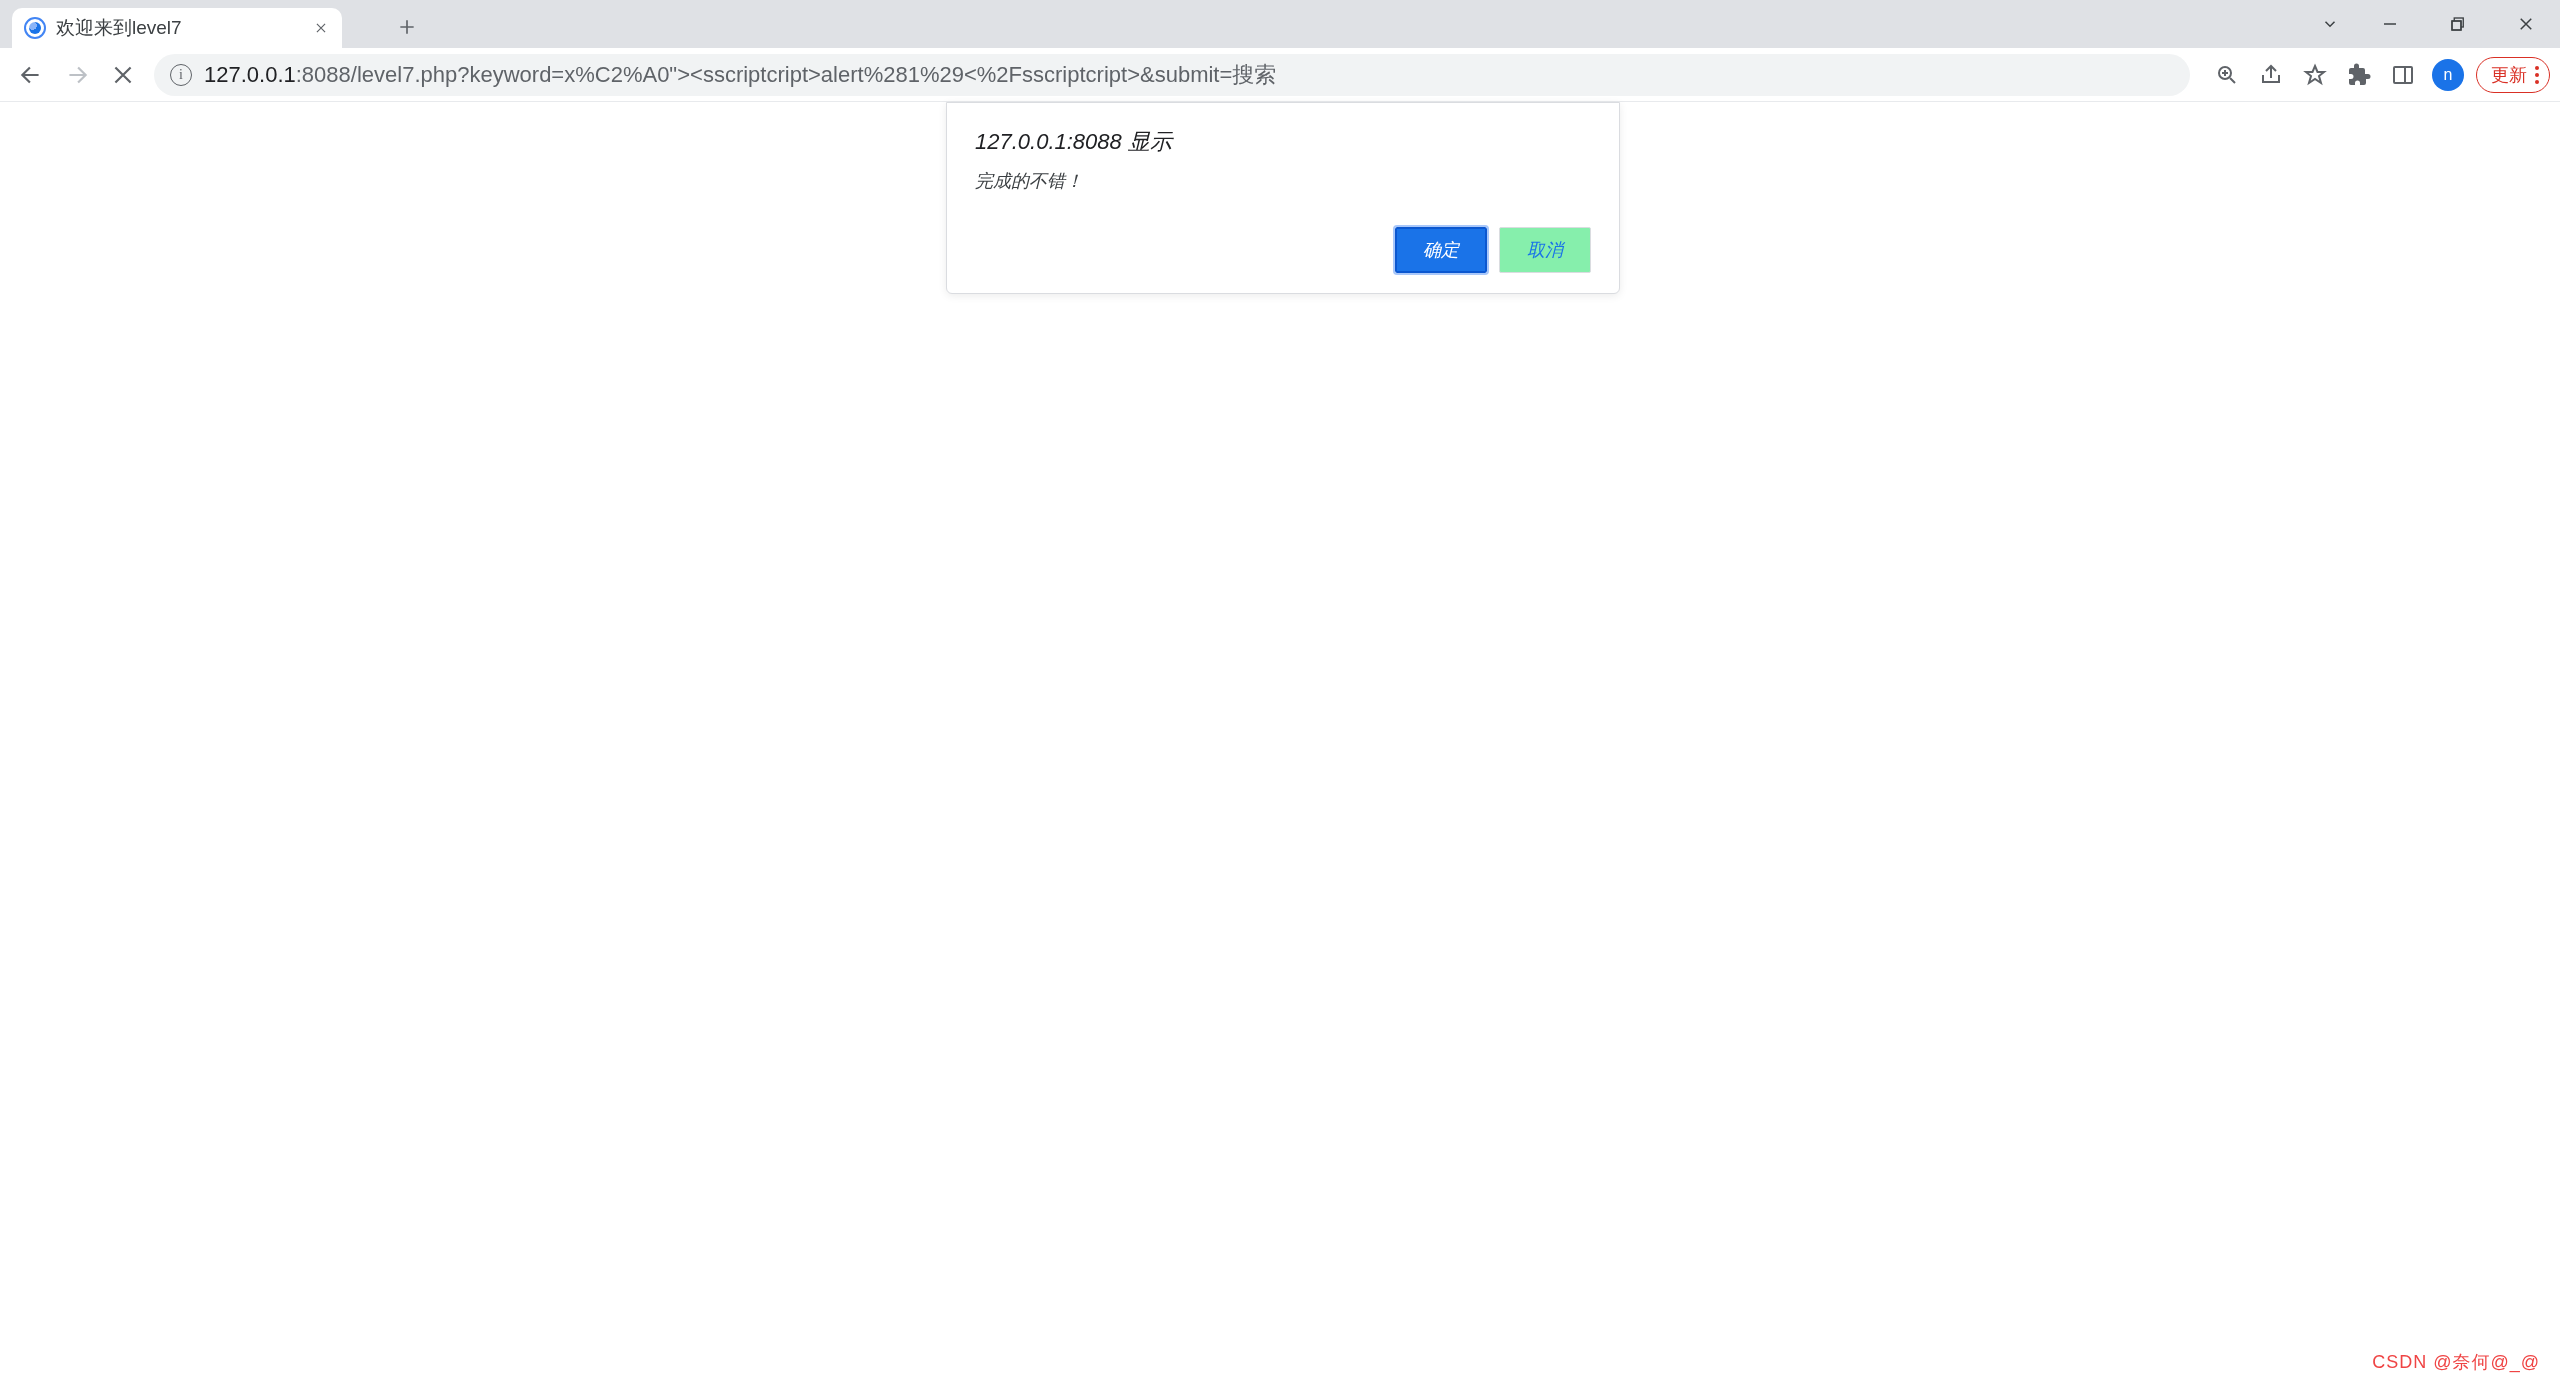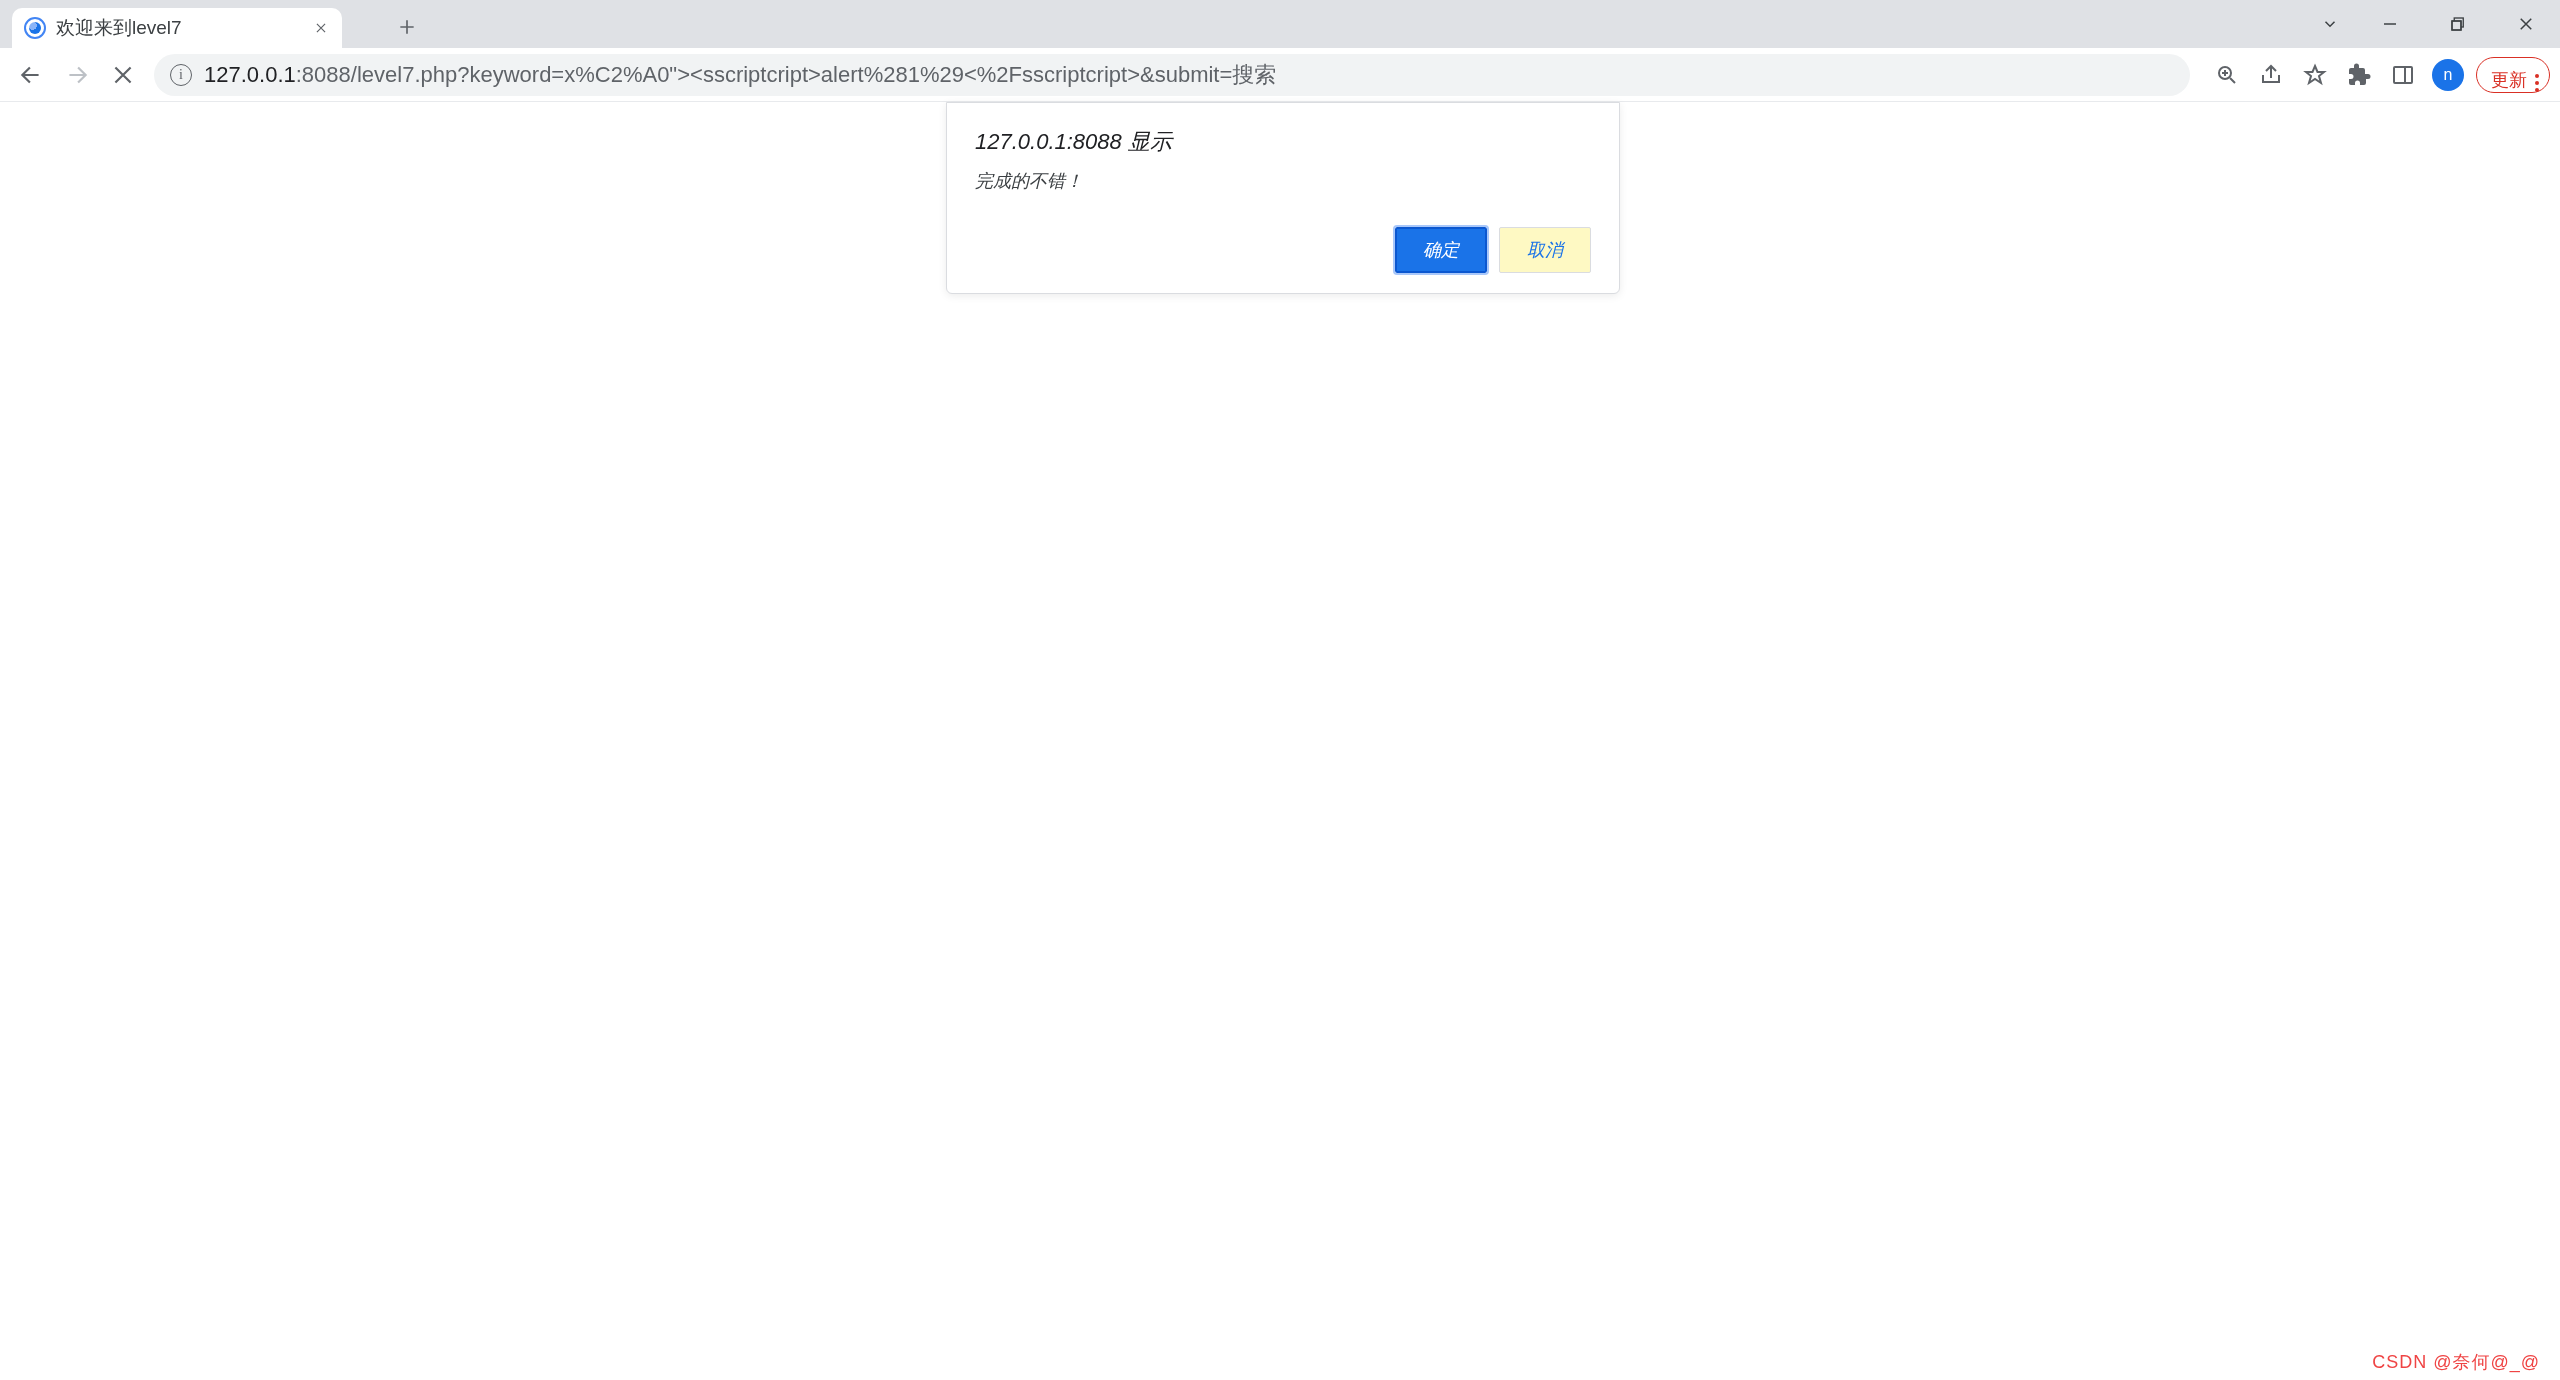--- a/index.html
+++ b/index.html
@@ -75,21 +75,21 @@
     color: #5f6368; border-radius: 50%; cursor: pointer;
   }
   .tb-icon svg { width: 24px; height: 24px; }
   .avatar {
     width: 32px; height: 32px; border-radius: 50%; background: #1a73e8;
     color: #fff; display: flex; align-items: center; justify-content: center;
     font-size: 16px; font-weight: 500; margin: 0 6px;
   }
   .update-btn {
     height: 36px; border: 1.5px solid #d93025; border-radius: 18px;
-    display: flex; align-items: flex-end; padding: 0 10px 0 14px; gap: 6px;
+    display: flex; align-items: center; padding: 0 10px 0 14px; gap: 6px;
     color: #d93025; font-size: 18px; cursor: pointer; margin-left: 4px;
   }
   .update-btn .dots { display: flex; flex-direction: column; gap: 3px; margin-left: 2px; }
   .update-btn .dots span { width: 4px; height: 4px; background: #d93025; border-radius: 50%; }
   
   .content { position: relative; width: 100%; height: calc(100% - 102px); background: #fff; }
   .dialog {
     position: absolute; top: 0; left: 946px; width: 674px;
     background: #fff; border: 1px solid #dadce0;
     border-bottom-left-radius: 6px; border-bottom-right-radius: 6px;
@@ -103,21 +103,21 @@
   .dlg-btn {
     height: 46px; min-width: 92px; border-radius: 2px; font-size: 18px;
     display: flex; align-items: center; justify-content: center; cursor: pointer;
     padding: 0 18px;
   }
   .dlg-ok {
     background: #1a73e8; color: #fff; border: 2px solid #0b57d0;
     outline: 2px solid #a8c7fa; outline-offset: 0;
   }
   .dlg-cancel {
-    background: #fef9c3; color: #1a73e8; border: 1px solid #dadce0;
+    background: #86efac; color: #1a73e8; border: 1px solid #dadce0;
   }
   .watermark {
     position: absolute; right: 20px; bottom: 6px;
     font-size: 18px; color: #ef4444; letter-spacing: 1px;
   }
 </style>
 </head>
 <body>
 
 <div class="window" style="transform: scale(1);">

